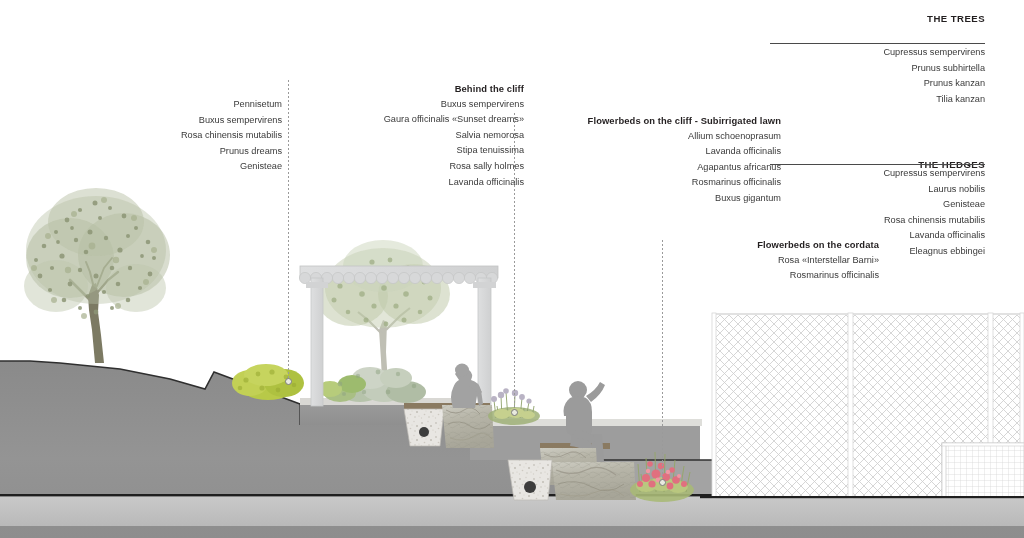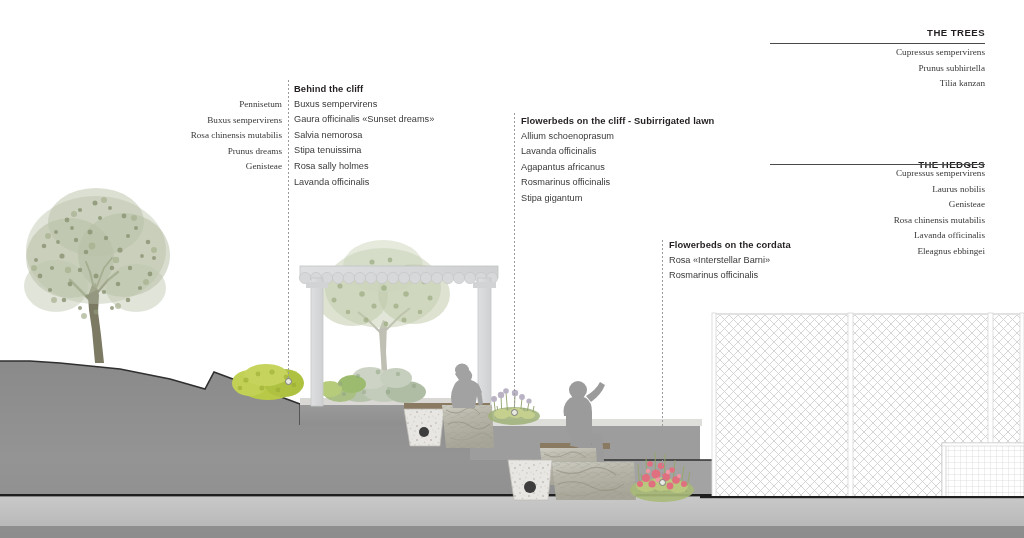--- a/index.html
+++ b/index.html
@@ -14,22 +14,22 @@
 
   
   .ann{position:absolute;}
   .ann .hd{
     font-size:9.4px;font-weight:bold;color:#231f20;
     letter-spacing:.1px;line-height:15.6px;white-space:nowrap;
   }
   .ann .it{
     font-size:9.2px;color:#3a3a3a;line-height:15.6px;white-space:nowrap;
   }
-  .ann.rt{text-align:right;font-family:Liberation Serif, serif;}
-  .ann.lt{text-align:left;}
+  .ann.rt{text-align:right;}
+  .ann.lt{text-align:right;}
 
   .cap-rule{
     position:absolute;height:0;border-top:1.4px solid #4a4a4a;
   }
   .cap-ttl{
     position:absolute;font-size:9.6px;font-weight:bold;color:#231f20;
     letter-spacing:.45px;text-align:right;white-space:nowrap;
   }
 
   
@@ -473,34 +473,35 @@
     <div class="it">Rosa sally holmes</div>
     <div class="it">Lavanda officinalis</div>
   </div>
 
   <div class="ann lt" style="left:521px;top:113px;width:260px;">
     <div class="hd">Flowerbeds on the cliff - Subirrigated lawn</div>
     <div class="it">Allium schoenoprasum</div>
     <div class="it">Lavanda officinalis</div>
     <div class="it">Agapantus africanus</div>
     <div class="it">Rosmarinus officinalis</div>
-    <div class="it">Stipa gigantum</div>
+    <div class="it">Buxus gigantum</div>
   </div>
 
   <div class="ann lt" style="left:669px;top:237px;width:210px;">
     <div class="hd">Flowerbeds on the cordata</div>
     <div class="it">Rosa «Interstellar Barni»</div>
     <div class="it">Rosmarinus officinalis</div>
   </div>
 
-  <div class="cap-ttl" style="left:770px;top:27px;width:215px;">THE TREES</div>
+  <div class="cap-ttl" style="left:770px;top:13px;width:215px;">THE TREES</div>
   <div class="cap-rule" style="left:770px;top:43px;width:215px;"></div>
   <div class="ann rt" style="left:745px;top:45px;width:240px;">
     <div class="it">Cupressus sempervirens</div>
     <div class="it">Prunus subhirtella</div>
+    <div class="it">Prunus kanzan</div>
     <div class="it">Tilia kanzan</div>
   </div>
 
   <div class="cap-ttl" style="left:770px;top:159px;width:215px;">THE HEDGES</div>
   <div class="cap-rule" style="left:770px;top:164px;width:215px;"></div>
   <div class="ann rt" style="left:725px;top:166px;width:260px;">
     <div class="it">Cupressus sempervirens</div>
     <div class="it">Laurus nobilis</div>
     <div class="it">Genisteae</div>
     <div class="it">Rosa chinensis mutabilis</div>

